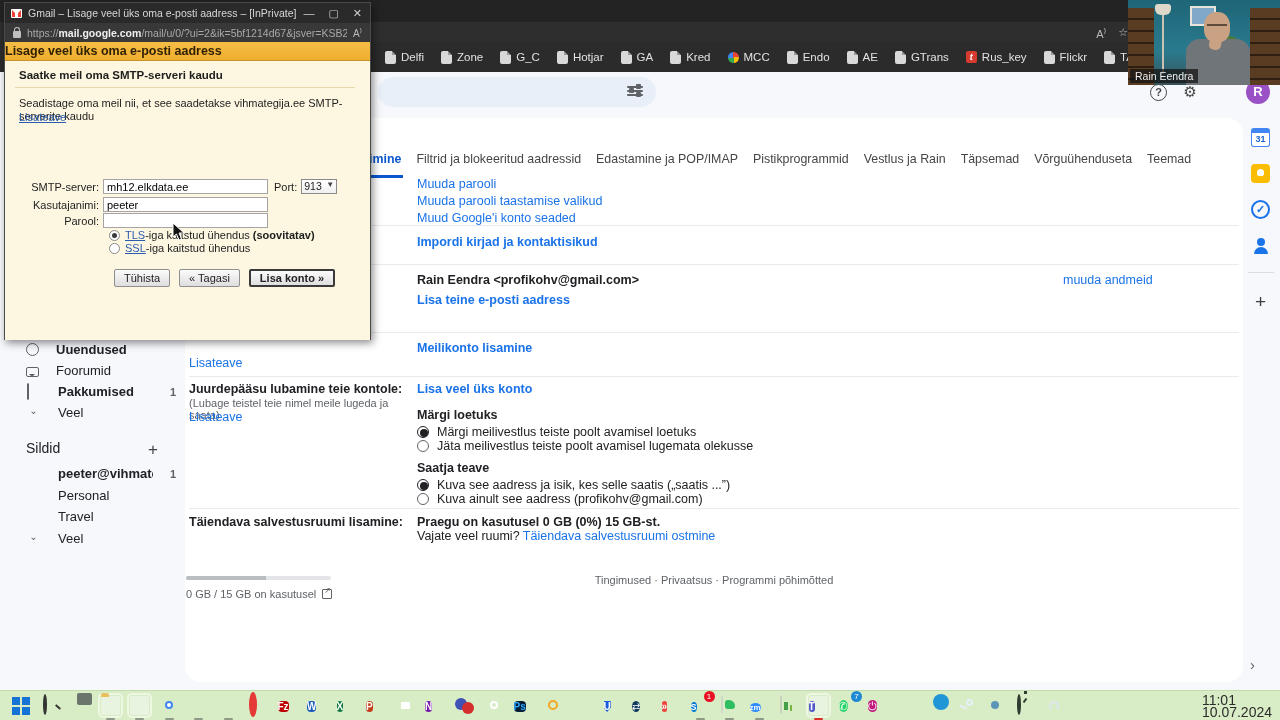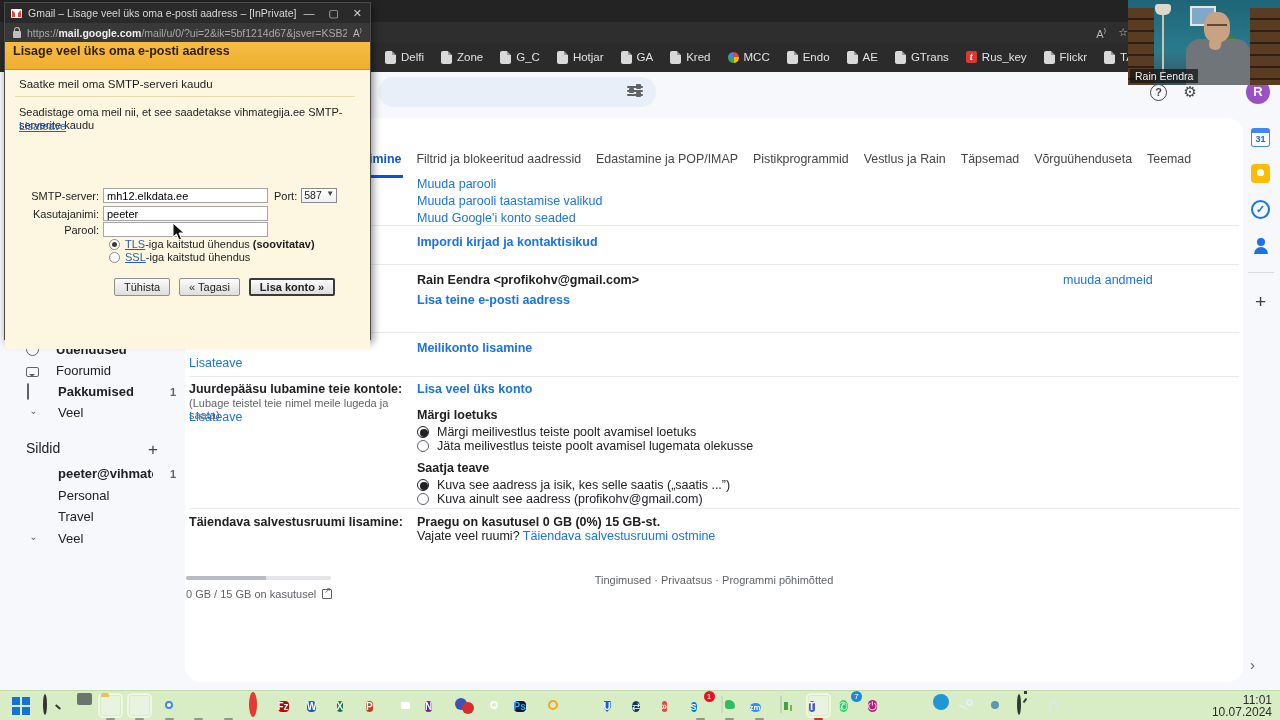--- a/index.html
+++ b/index.html
@@ -107,23 +107,23 @@
   .p-fav { width:11px; height:9px; background:#fff; border-radius:1px; position:relative; flex:0 0 auto; }
   .p-fav::after { content:''; position:absolute; left:1px; top:1px; border-left:3px solid #ea4335; border-right:3px solid #ea4335; border-top:3px solid transparent; width:3px; height:4px; }
   .p-title .t { color:#d7d7d7; font-size:10.5px; white-space:nowrap; overflow:hidden; flex:1; }
   .p-btns { display:flex; gap:14px; color:#cfcfcf; font-size:11px; margin-right:2px; }
   .p-addr { height:19px; background:#383838; display:flex; align-items:center; padding:0 8px; gap:6px; }
   .lock { width:8px; height:7px; background:#bfbfbf; border-radius:1px; position:relative; margin-top:3px; flex:0 0 auto;}
   .lock::before { content:''; position:absolute; left:1px; top:-4px; width:4px; height:4px; border:1.4px solid #bfbfbf; border-bottom:none; border-radius:3px 3px 0 0; }
   .p-url { font-size:10.5px; color:#a8a8a8; white-space:nowrap; overflow:hidden; flex:1; }
   .p-url b { color:#efefef; }
   .p-addr .ra { color:#b9b9b9; font-size:10px; }
-  .d-head { height:28px; background:linear-gradient(#f6bd45,#efae2f); color:#2d1f00; font-weight:bold; font-size:12.5px; line-height:19px; padding-left:8px; border-bottom:1px solid #c9922a; }
+  .d-head { height:19px; background:linear-gradient(#f6bd45,#efae2f); color:#2d1f00; font-weight:bold; font-size:12.5px; line-height:19px; padding-left:0; border-bottom:1px solid #c9922a; }
   .d-body { position:relative; height:279px; background:#fdf7e2; font-size:11px; color:#1d1d1d; }
-  .d-sub { position:absolute; left:14px; top:8px; font-weight:normal; font-size:11.5px; }
+  .d-sub { position:absolute; left:14px; top:8px; font-weight:bold; font-size:11.5px; }
   .d-subhr { position:absolute; left:10px; top:26px; width:340px; height:1px; background:#e6d9ae; }
   .d-desc { position:absolute; left:14px; top:36px; width:330px; line-height:13px; }
   .d-learn { position:absolute; left:14px; top:50px; }
   .d-link { color:#2a5db0; text-decoration:underline; }
   .frow { position:absolute; left:0; width:360px; display:flex; align-items:center; }
   .flab { width:98px; text-align:right; padding-right:4px; }
   .fin { width:165px; height:15px; border:1px solid #a5a5a5; background:#fff; font-size:11px; font-family:"Liberation Sans",sans-serif; padding:0 3px; }
   .fport { margin-left:6px; }
   .fsel { display:inline-block; width:36px; height:15px; border:1px solid #8a8a8a; background:linear-gradient(#fff,#f0f0f0); font-size:10.5px; padding:0 2px; margin-left:4px; }
   .fsel i { float:right; font-style:normal; font-size:8px; color:#444; }
@@ -187,21 +187,21 @@
   .steam { width:18px; height:18px; border-radius:50%; background:#17223b; position:relative; margin:0.5px; }
   .steam::after { content:''; position:absolute; left:9px; top:3px; width:7px; height:7px; border:2px solid #e8eef7; border-radius:50%; box-sizing:border-box; }
   .steam::before { content:''; position:absolute; left:2px; top:10px; width:8px; height:2px; background:#e8eef7; transform:rotate(25deg); }
   .globeapp { width:18px; height:18px; border-radius:50%; background:#2f3437; position:relative; margin:0.5px; }
   .globeapp::after { content:''; position:absolute; left:5px; top:5px; width:8px; height:8px; border-radius:50%; background:#3f7fb5; opacity:.8; }
   .stopw { width:15px; height:15px; border:2px solid #2e3b2e; border-radius:50%; margin:2px; position:relative; background:transparent; }
   .stopw::before { content:''; position:absolute; left:5px; top:-5px; width:3px; height:3px; background:#2e3b2e; }
   .stopw::after { content:''; position:absolute; left:5px; top:2px; width:2px; height:5px; background:#2e3b2e; transform:rotate(35deg); }
   .gauge { width:18px; height:18px; border-radius:4px; background:#14181d; position:relative; margin:0.5px; }
   .gauge::after { content:''; position:absolute; left:4px; top:5px; width:10px; height:10px; border:2px solid #dfe6ee; border-bottom-color:transparent; border-radius:50%; box-sizing:border-box; }
-  .clock { margin-left:auto; margin-right:8px; text-align:right; font-size:12px; color:#2c2c2c; line-height:12px; }
+  .clock { margin-left:auto; margin-right:8px; font-size:14px; color:#2c2c2c; line-height:12px; }
 </style>
 </head>
 <body>
 
 <div id="screen">
 
   <div class="main-title"></div>
   <div class="main-addr"></div>
   <div class="addr-icons">
     <span>A⁾</span>
@@ -433,21 +433,21 @@
     <div class="d-body">
       <div class="d-sub">Saatke meil oma SMTP-serveri kaudu</div>
       <div class="d-subhr"></div>
       <div class="d-desc">Seadistage oma meil nii, et see saadetakse vihmategija.ee SMTP-serverite kaudu</div>
       <a class="d-link d-learn" href="#">Lisateave</a>
 
       <div class="frow" style="top:118px">
         <span class="flab">SMTP-server:</span>
         <input class="fin" value="mh12.elkdata.ee" style="">
         <span class="fport">Port:</span>
-        <span class="fsel"><span>587</span><i>▼</i></span>
+        <span class="fsel"><span>913</span><i>▼</i></span>
       </div>
       <div class="frow" style="top:136px">
         <span class="flab">Kasutajanimi:</span>
         <input class="fin" value="peeter" style="">
       </div>
       <div class="frow" style="top:152px">
         <span class="flab">Parool:</span>
         <input class="fin" type="password" style="">
       </div>
 

